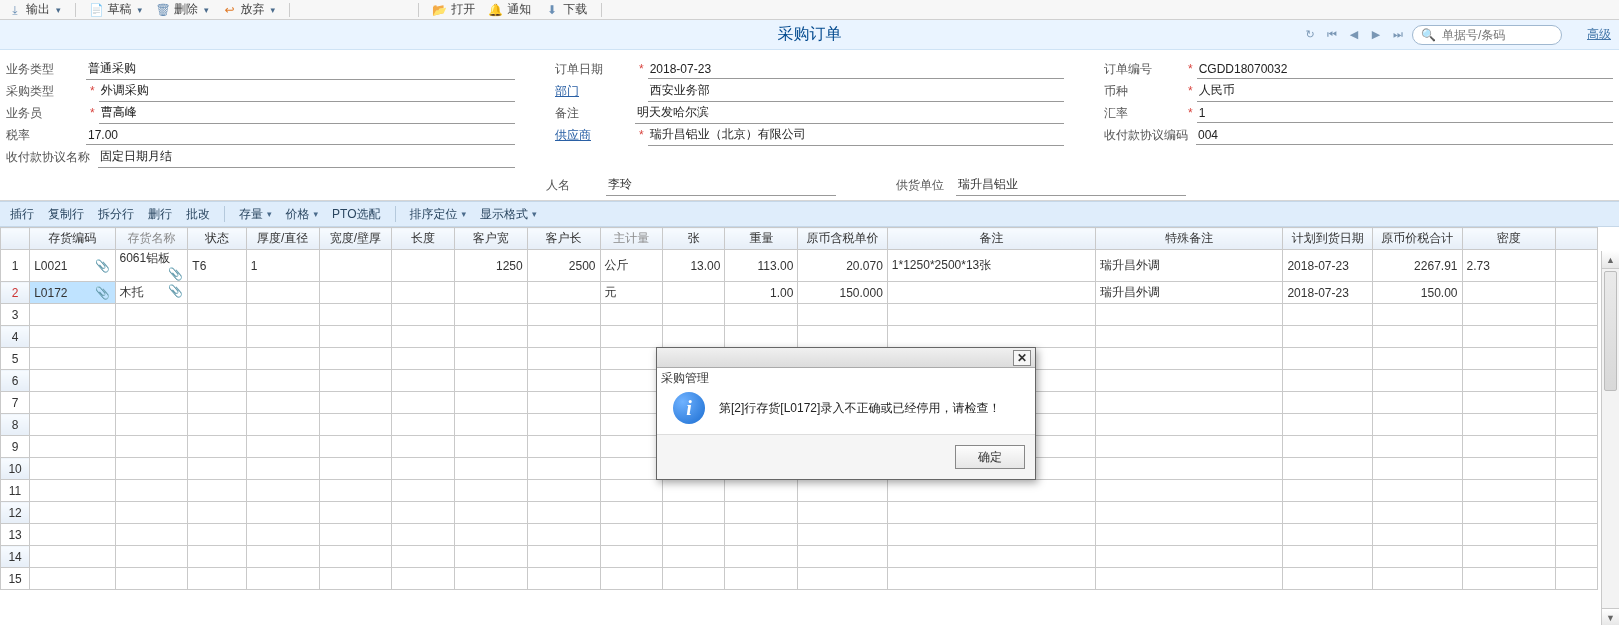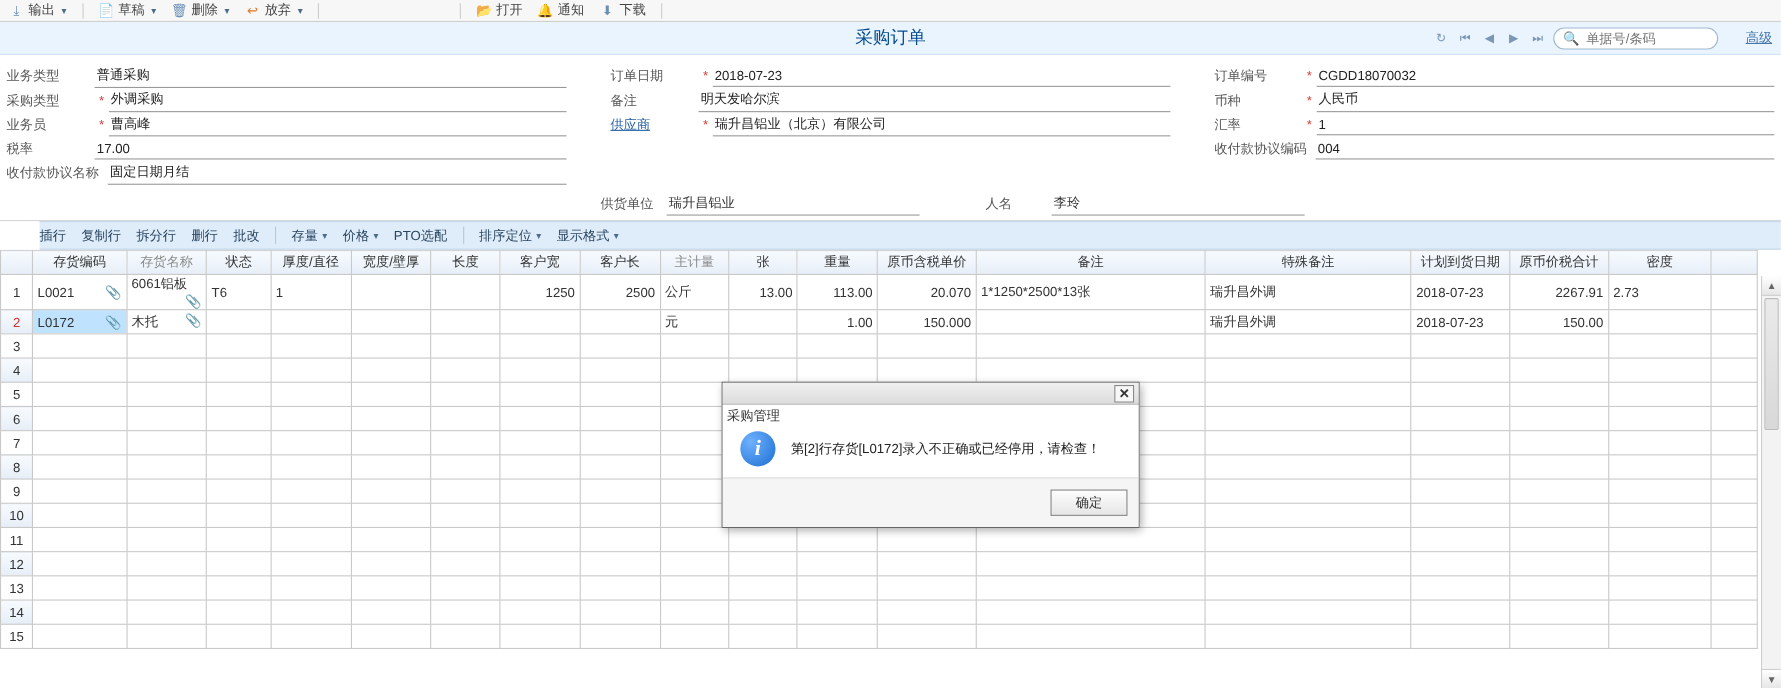--- a/index.html
+++ b/index.html
@@ -45,21 +45,21 @@
     color:#222;
   }
   .form-footer-row { display:flex; gap:60px; margin-top:6px; padding-left:540px;}
   .form-footer-row .sub-field { display:flex; align-items:center; height:22px; }
   .form-footer-row .sub-field .lbl { width:60px; color:#555;}
   .form-footer-row .sub-field .val { width:230px; border-bottom:1px solid #999; padding:2px 2px; min-height:18px;}
 
   
   .grid-toolbar {
     background:#dfedfb; border-top:1px solid #c5d7e8; border-bottom:1px solid #c5d7e8;
-    height:26px; display:flex; align-items:center; gap:14px; padding:0 0; color:#2a4660;margin-left:36px;
+    height:26px; display:flex; align-items:center; gap:14px; padding:0 10px; color:#2a4660;
   }
   .grid-toolbar .gt-item { cursor:pointer; display:flex; align-items:center; gap:2px;}
   .grid-toolbar .gt-sep { width:1px; height:16px; background:#b5c9dc; }
   .chev-down { font-size:9px; color:#4a6b8c; margin-left:2px;}
 
   
   .grid-wrap { position:relative; height:400px; overflow:hidden; border-bottom:1px solid #ccc;}
   table.data-grid { border-collapse:collapse; table-layout:fixed; width:1598px; }
   table.data-grid th, table.data-grid td {
     border:1px solid #c9c9c9; height:22px; padding:0 4px; overflow:hidden; white-space:nowrap; text-overflow:ellipsis;
@@ -210,20 +210,25 @@
         </div>
     </div>
 
     <div>
       <div class="form-row">
           <span class="lbl">订单日期</span>
           <span class="req">*</span>
           <span class="val">2018-07-23</span>
         </div>
       <div class="form-row">
+          <span class="lbl link">部门</span>
+          <span class="req" style="visibility:hidden">*</span>
+          <span class="val">西安业务部</span>
+        </div>
+      <div class="form-row">
           <span class="lbl">备注</span>
           <span class="val">明天发哈尔滨</span>
         </div>
       <div class="form-row">
           <span class="lbl link">供应商</span>
           <span class="req">*</span>
           <span class="val">瑞升昌铝业（北京）有限公司</span>
         </div>
     </div>
 
@@ -244,26 +249,26 @@
           <span class="val">1</span>
         </div>
       <div class="form-row">
           <span class="lbl" style="width:92px">收付款协议编码</span>
           <span class="val">004</span>
         </div>
     </div>
   </div>
   <div class="form-footer-row">
     <div class="sub-field">
+        <span class="lbl">人名</span>
+        <span class="val">李玲</span>
+      </div>
+    <div class="sub-field">
         <span class="lbl">供货单位</span>
         <span class="val">瑞升昌铝业</span>
-      </div>
-    <div class="sub-field">
-        <span class="lbl">人名</span>
-        <span class="val">李玲</span>
       </div>
   </div>
 </div>
 
 <div class="grid-toolbar">
   <span class="gt-item">插行</span>
   <span class="gt-item">复制行</span>
   <span class="gt-item">拆分行</span>
   <span class="gt-item">删行</span>
   <span class="gt-item">批改</span>

